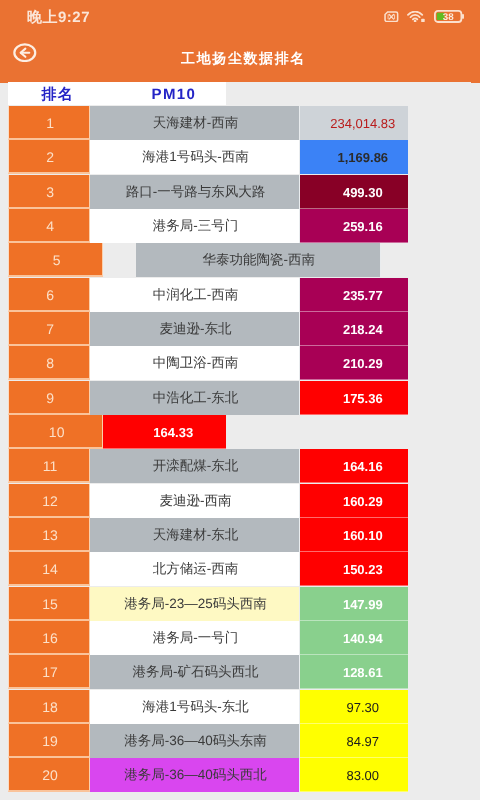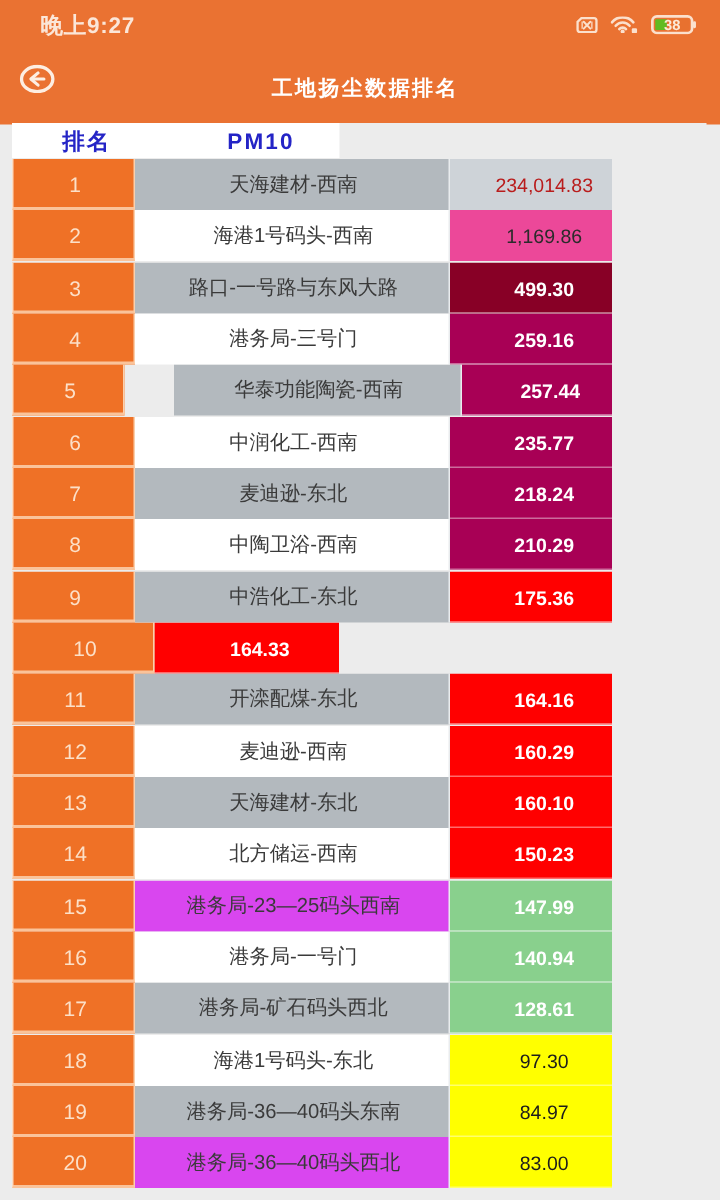--- a/index.html
+++ b/index.html
@@ -181,36 +181,35 @@
     </div>
     <div id="rows">
         <div class="row body-row">
           <span class="cell c-rank">1</span>
           <span class="cell c-site" style="background: rgb(179, 185, 190);">天海建材-西南</span>
           <span class="cell c-val" style="background: rgb(206, 211, 216); color: #b91c1c; font-weight: normal;">234,014.83</span>
         </div>
         <div class="row body-row">
           <span class="cell c-rank">2</span>
           <span class="cell c-site" style="background: rgb(255, 255, 255);">海港1号码头-西南</span>
-          <span class="cell c-val" style="background: #ec4899; color: rgb(43, 43, 43); font-weight: normal; text-align: center;">1,169.86</span>
+          <span class="cell c-val" style="background: #3b82f6; color: rgb(43, 43, 43); font-weight: bold; text-align: center;">1,169.86</span>
         </div>
         <div class="row body-row">
           <span class="cell c-rank">3</span>
           <span class="cell c-site" style="background: rgb(179, 185, 190);">路口-一号路与东风大路</span>
           <span class="cell c-val colored" style="background: rgb(136, 0, 38); color: rgb(255, 255, 255);">499.30</span>
         </div>
         <div class="row body-row">
           <span class="cell c-rank">4</span>
           <span class="cell c-site" style="background: rgb(255, 255, 255);">港务局-三号门</span>
           <span class="cell c-val colored" style="background: rgb(168, 0, 85); color: rgb(255, 255, 255);">259.16</span>
         </div>
         <div class="row body-row">
           <span class="cell c-rank">5</span>
           <span class="cell c-site" style="background: rgb(179, 185, 190); margin-left: 33px;">华泰功能陶瓷-西南</span>
-          <span class="cell c-val colored" style="background: rgb(168, 0, 85); color: rgb(255, 255, 255);">257.44</span>
         </div>
         <div class="row body-row">
           <span class="cell c-rank">6</span>
           <span class="cell c-site" style="background: rgb(255, 255, 255);">中润化工-西南</span>
           <span class="cell c-val colored" style="background: rgb(168, 0, 85); color: rgb(255, 255, 255);">235.77</span>
         </div>
         <div class="row body-row">
           <span class="cell c-rank">7</span>
           <span class="cell c-site" style="background: rgb(179, 185, 190);">麦迪逊-东北</span>
           <span class="cell c-val colored" style="background: rgb(168, 0, 85); color: rgb(255, 255, 255);">218.24</span>
@@ -244,21 +243,21 @@
           <span class="cell c-site" style="background: rgb(179, 185, 190);">天海建材-东北</span>
           <span class="cell c-val colored" style="background: rgb(255, 0, 0); color: rgb(255, 255, 255);">160.10</span>
         </div>
         <div class="row body-row">
           <span class="cell c-rank">14</span>
           <span class="cell c-site" style="background: rgb(255, 255, 255);">北方储运-西南</span>
           <span class="cell c-val colored" style="background: rgb(255, 0, 0); color: rgb(255, 255, 255);">150.23</span>
         </div>
         <div class="row body-row">
           <span class="cell c-rank">15</span>
-          <span class="cell c-site" style="background: #d946ef;">港务局-23—25码头西南</span>
+          <span class="cell c-site" style="background: #fef9c3;">港务局-23—25码头西南</span>
           <span class="cell c-val colored" style="background: rgb(137, 208, 141); color: rgb(255, 255, 255);">147.99</span>
         </div>
         <div class="row body-row">
           <span class="cell c-rank">16</span>
           <span class="cell c-site" style="background: rgb(255, 255, 255);">港务局-一号门</span>
           <span class="cell c-val colored" style="background: rgb(137, 208, 141); color: rgb(255, 255, 255);">140.94</span>
         </div>
         <div class="row body-row">
           <span class="cell c-rank">17</span>
           <span class="cell c-site" style="background: rgb(179, 185, 190);">港务局-矿石码头西北</span>

